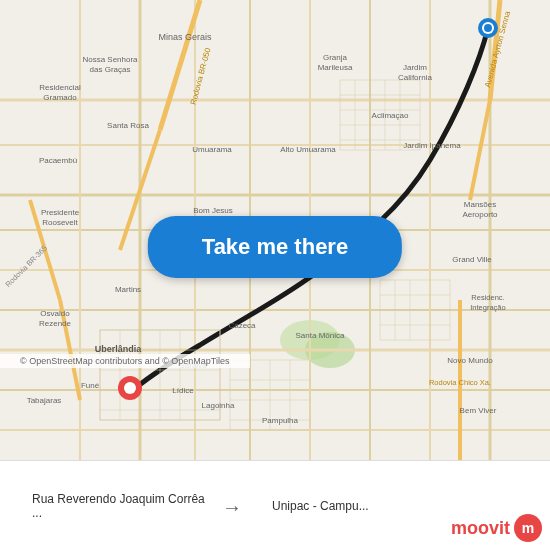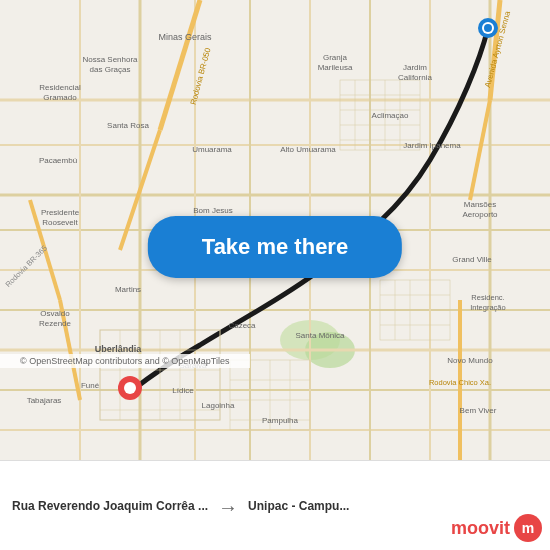--- a/index.html
+++ b/index.html
@@ -74,21 +74,22 @@
       background: rgba(255,255,255,0.8);
       padding: 2px 20px;
       position: absolute;
       bottom: 92px;
       left: 0;
     }
 
     .place-name {
       font-size: 12px;
       color: #333;
-      font-weight: bold;
+      font-weight: normal;
+      margin-left: 20px;
     }
 
     .arrow-icon {
       font-size: 20px;
       color: #666;
       margin: 0 10px;
     }
 
     .moovit-logo {
       display: flex;

